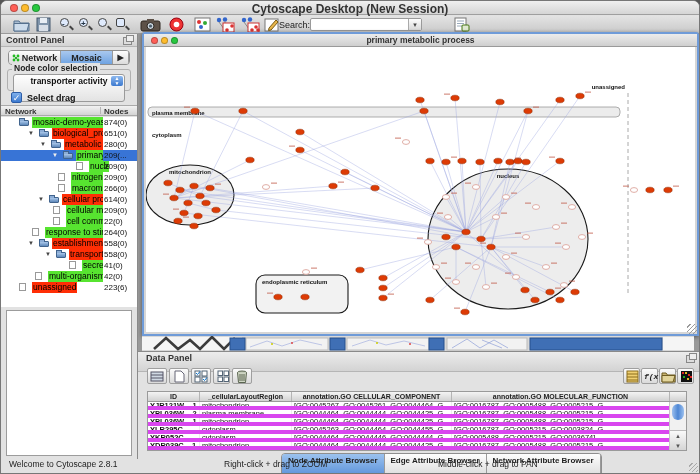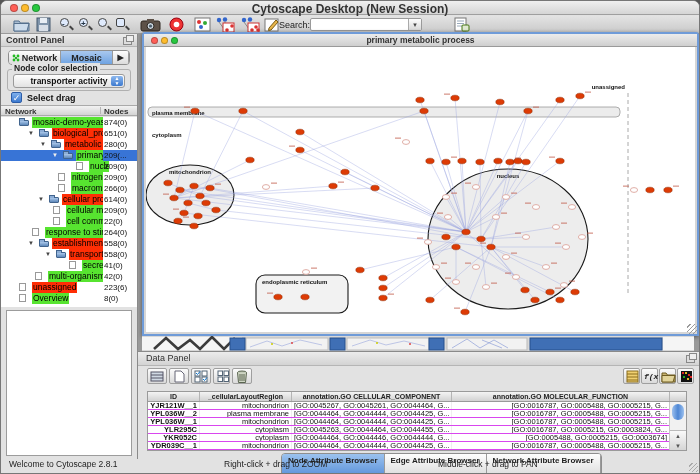--- a/index.html
+++ b/index.html
@@ -32,21 +32,21 @@
   .floatico{position:absolute;top:2px;width:9px;height:8px;border:1px solid #888;background:#ddd;}
   .floatico::before{content:"";position:absolute;left:2px;top:-3px;width:6px;height:5px;border:1px solid #888;background:#eee;}
   .cp-tabs{position:absolute;left:7px;top:16px;height:15px;display:flex;border:1px solid #8e8e8e;border-radius:4px;overflow:hidden;}
   .cp-tab{width:52px;height:100%;font-size:9px;font-weight:bold;color:#222;text-align:center;line-height:14px;
     background:linear-gradient(#fdfdfd,#dcdcdc);border-right:1px solid #9a9a9a;position:relative;}
   .cp-tab.sel{background:linear-gradient(#a9c8ee,#6fa3e2);}
   .cp-tab.arrow{width:16px;font-size:8px;}
   .netico{display:inline-block;width:8px;height:8px;margin-right:2px;vertical-align:-1px;}
   .groupbox{position:absolute;left:6px;top:35px;width:124px;height:22px;border:1px solid #b0b0b0;border-radius:3px;}
   .grouplabel{position:absolute;left:11px;top:29px;font-size:8.5px;font-weight:bold;color:#222;background:#e2e2e2;padding:0 2px;}
-  .macselect{position:absolute;left:12px;top:40px;width:112px;height:14px;background:linear-gradient(#fefefe,#e3e3e3);
+  .macselect{position:absolute;left:12px;top:40px;width:112px;height:28px;background:linear-gradient(#fefefe,#e3e3e3);
     border:1px solid #9a9a9a;border-radius:3px;font-size:8.5px;font-weight:bold;color:#111;line-height:12px;text-align:center;}
   .macselect .stepper{position:absolute;right:1px;top:1px;width:12px;height:10px;border-radius:2px;
     background:linear-gradient(#8db8ee,#3c79cf);color:#fff;font-size:5px;line-height:5px;text-align:center;}
   .cbrow{position:absolute;left:10px;top:58px;height:12px;}
   .cb{position:absolute;left:0;top:0;width:11px;height:11px;border-radius:2px;
     background:linear-gradient(#7fb0ec,#3c79cf);border:1px solid #2c5da8;color:#fff;font-size:9px;line-height:10px;text-align:center;}
   .cblabel{position:absolute;left:16px;top:1px;font-size:9px;font-weight:bold;color:#111;white-space:nowrap;}
   .treehead{position:absolute;left:0;top:71px;width:136px;height:11px;background:linear-gradient(#f2f2f2,#d4d4d4);
     border-top:1px solid #aaa;border-bottom:1px solid #aaa;font-size:8px;font-weight:bold;color:#333;}
   .treehead .h1{position:absolute;left:4px;top:1px;} .treehead .h2{position:absolute;left:103px;top:1px;}
@@ -84,31 +84,31 @@
   svg .dashl{stroke:#aaa;stroke-width:1;stroke-dasharray:4 3;fill:none;}
   svg .edge{stroke:#9aa3e0;stroke-width:.7;opacity:.55;}
   svg .node-s{fill:#dd3b05;stroke:#8f2800;stroke-width:.5;}
   svg .node-o{fill:#fff;stroke:#d89a90;stroke-width:.8;}
   svg .tick{fill:#c05545;opacity:.6;}
   svg .rlabel{font:bold 6px "Liberation Sans",sans-serif;fill:#111;}
   .frag{position:absolute;left:4px;top:302px;width:552px;height:15px;}
 
   
   .dpanel{position:absolute;left:137px;top:350px;width:563px;height:117px;background:#e2e2e2;border-top:1px solid #8a8a8a;}
-  .dp-head{position:absolute;left:0;top:0;width:100%;height:14px;background:linear-gradient(#ececec,#d3d3d3);
-    border-bottom:1px solid #b5b5b5;font-size:9px;font-weight:normal;color:#333;padding:1px 0 0 8px;}
+  .dp-head{position:absolute;left:0;top:0;width:100%;height:20px;background:linear-gradient(#ececec,#d3d3d3);
+    border-bottom:1px solid #b5b5b5;font-size:9px;font-weight:bold;color:#333;padding:1px 0 0 8px;}
   .dp-toolbar{position:absolute;left:0;top:13px;width:100%;height:23px;}
   .dbtn{position:absolute;top:3px;width:20px;height:16px;background:linear-gradient(#fbfbfb,#dadada);
     border:1px solid #9f9f9f;border-radius:2px;font-family:Liberation Mono, monospace;}
   .dbtn.narrow{width:17px;}
   .tbl{position:absolute;left:9px;top:39px;width:540px;height:60px;background:#fff;border:1px solid #9a9a9a;}
   .thead{display:flex;height:10px;background:linear-gradient(#f4f4f4,#d2d2d2);border-bottom:1px solid #9a9a9a;}
   .th{font-size:7px;font-weight:bold;color:#222;text-align:center;overflow:hidden;white-space:nowrap;
     border-right:1px solid #b5b5b5;line-height:10px;}
-  .trrow{display:flex;height:8px;border-bottom:1px solid #d946ef;text-align:right;}
+  .trrow{display:flex;height:8px;border-bottom:4px solid #d946ef;}
   .td{font-size:7.5px;color:#111;overflow:hidden;white-space:nowrap;border-right:1px solid #eee;padding:0 2px;line-height:8px;}
   .c0{width:52px;} .c1{width:92px;} .c2{width:160px;} .c3{width:218px;}
   .td.c0{font-weight:bold;}
   .vscroll{position:absolute;right:0;top:10px;bottom:0;width:17px;background:#f1f1f1;border-left:1px solid #c5c5c5;}
   .vthumb{position:absolute;left:2px;top:2px;width:12px;height:16px;border-radius:6px;
     background:linear-gradient(90deg,#9cc0ee,#4d86d4,#9cc0ee);}
   .varrows{position:absolute;left:0;bottom:0;width:100%;height:20px;background:linear-gradient(#fafafa,#d5d5d5);
     border-top:1px solid #bbb;font-size:6px;color:#555;text-align:center;line-height:10px;}
 
   
@@ -319,25 +319,20 @@
         </div>
         <div class="trow">
           <span class="filei" style="left: 34px;"></span>
           <span class="chip green" style="left: 47px; max-width: 55px;">multi-organism pro</span>
           <span class="cnt">42(0)</span>
         </div>
         <div class="trow">
           <span class="filei" style="left: 18px;"></span>
           <span class="chip red" style="left: 31px; max-width: 71px;">unassigned</span>
           <span class="cnt">223(6)</span>
-        </div>
-        <div class="trow">
-          <span class="filei" style="left: 18px;"></span>
-          <span class="chip green" style="left: 31px; max-width: 71px;">Overview</span>
-          <span class="cnt">8(0)</span>
         </div>
       </div>
     <div class="overview"></div>
   </div>
 
   <div class="desktop">
     <div class="netwin">
       <div class="nw-title">
         <span class="tl red"></span>
         <span class="tl yel"></span>

